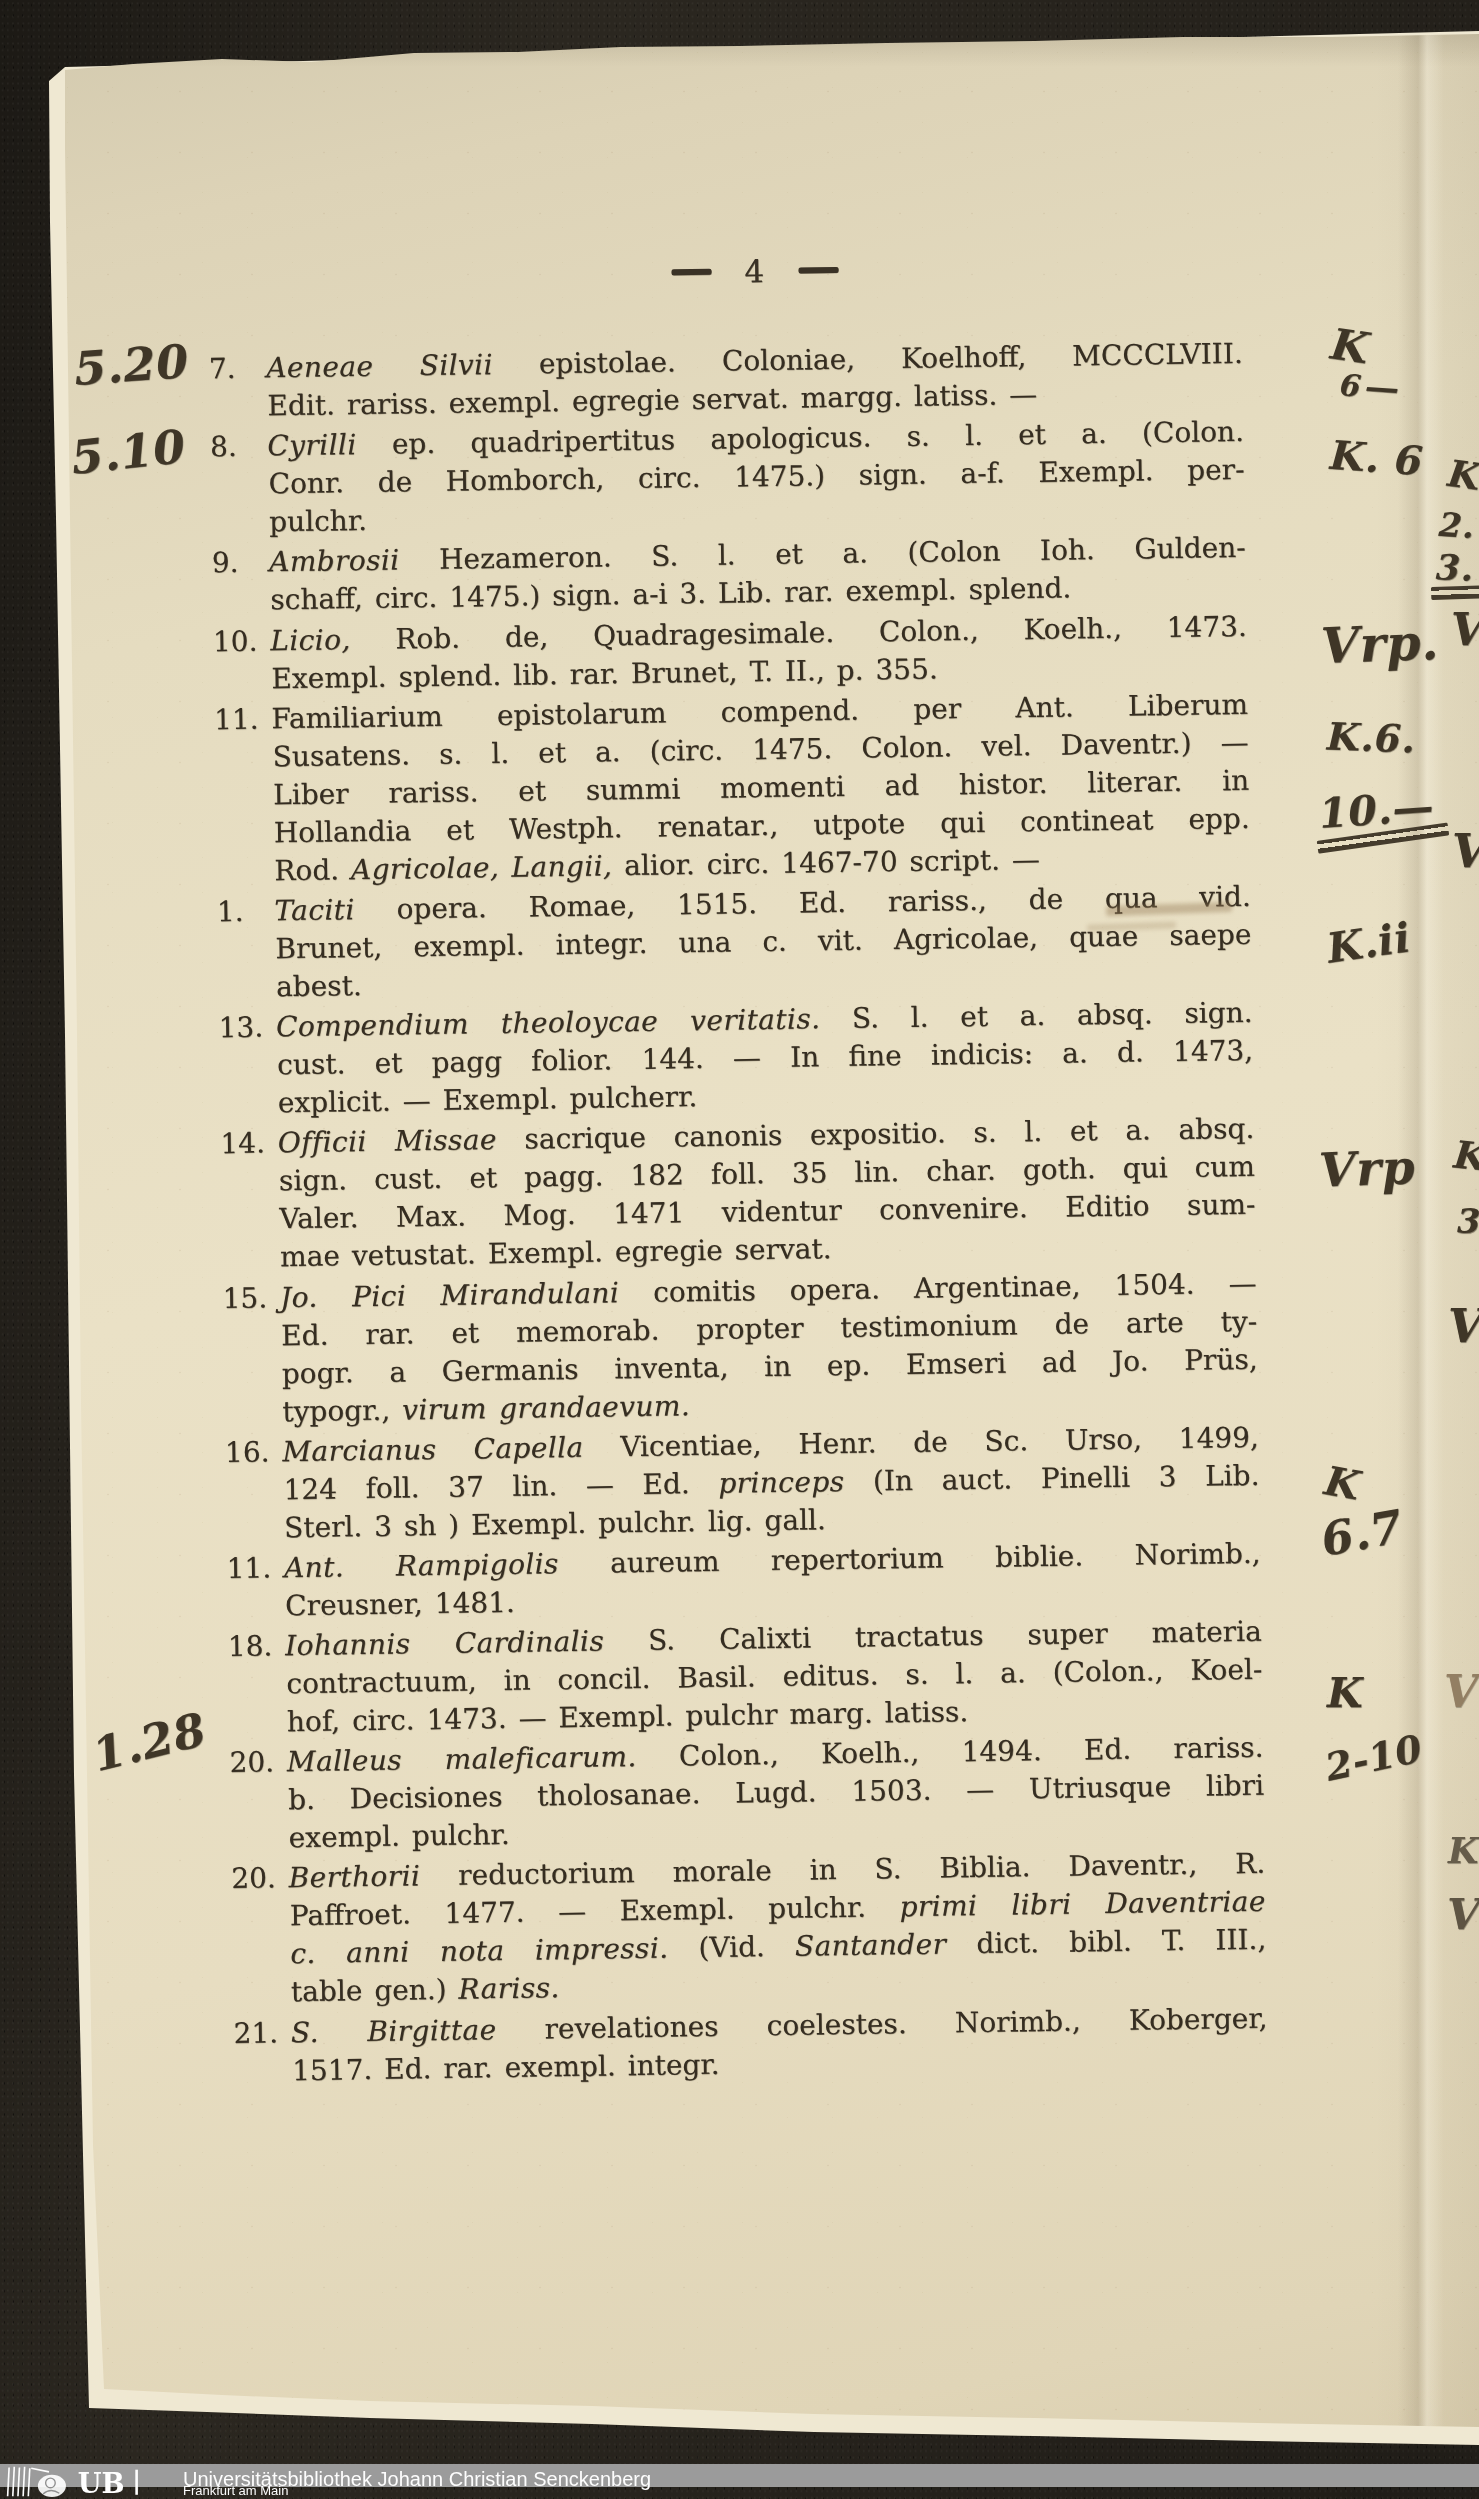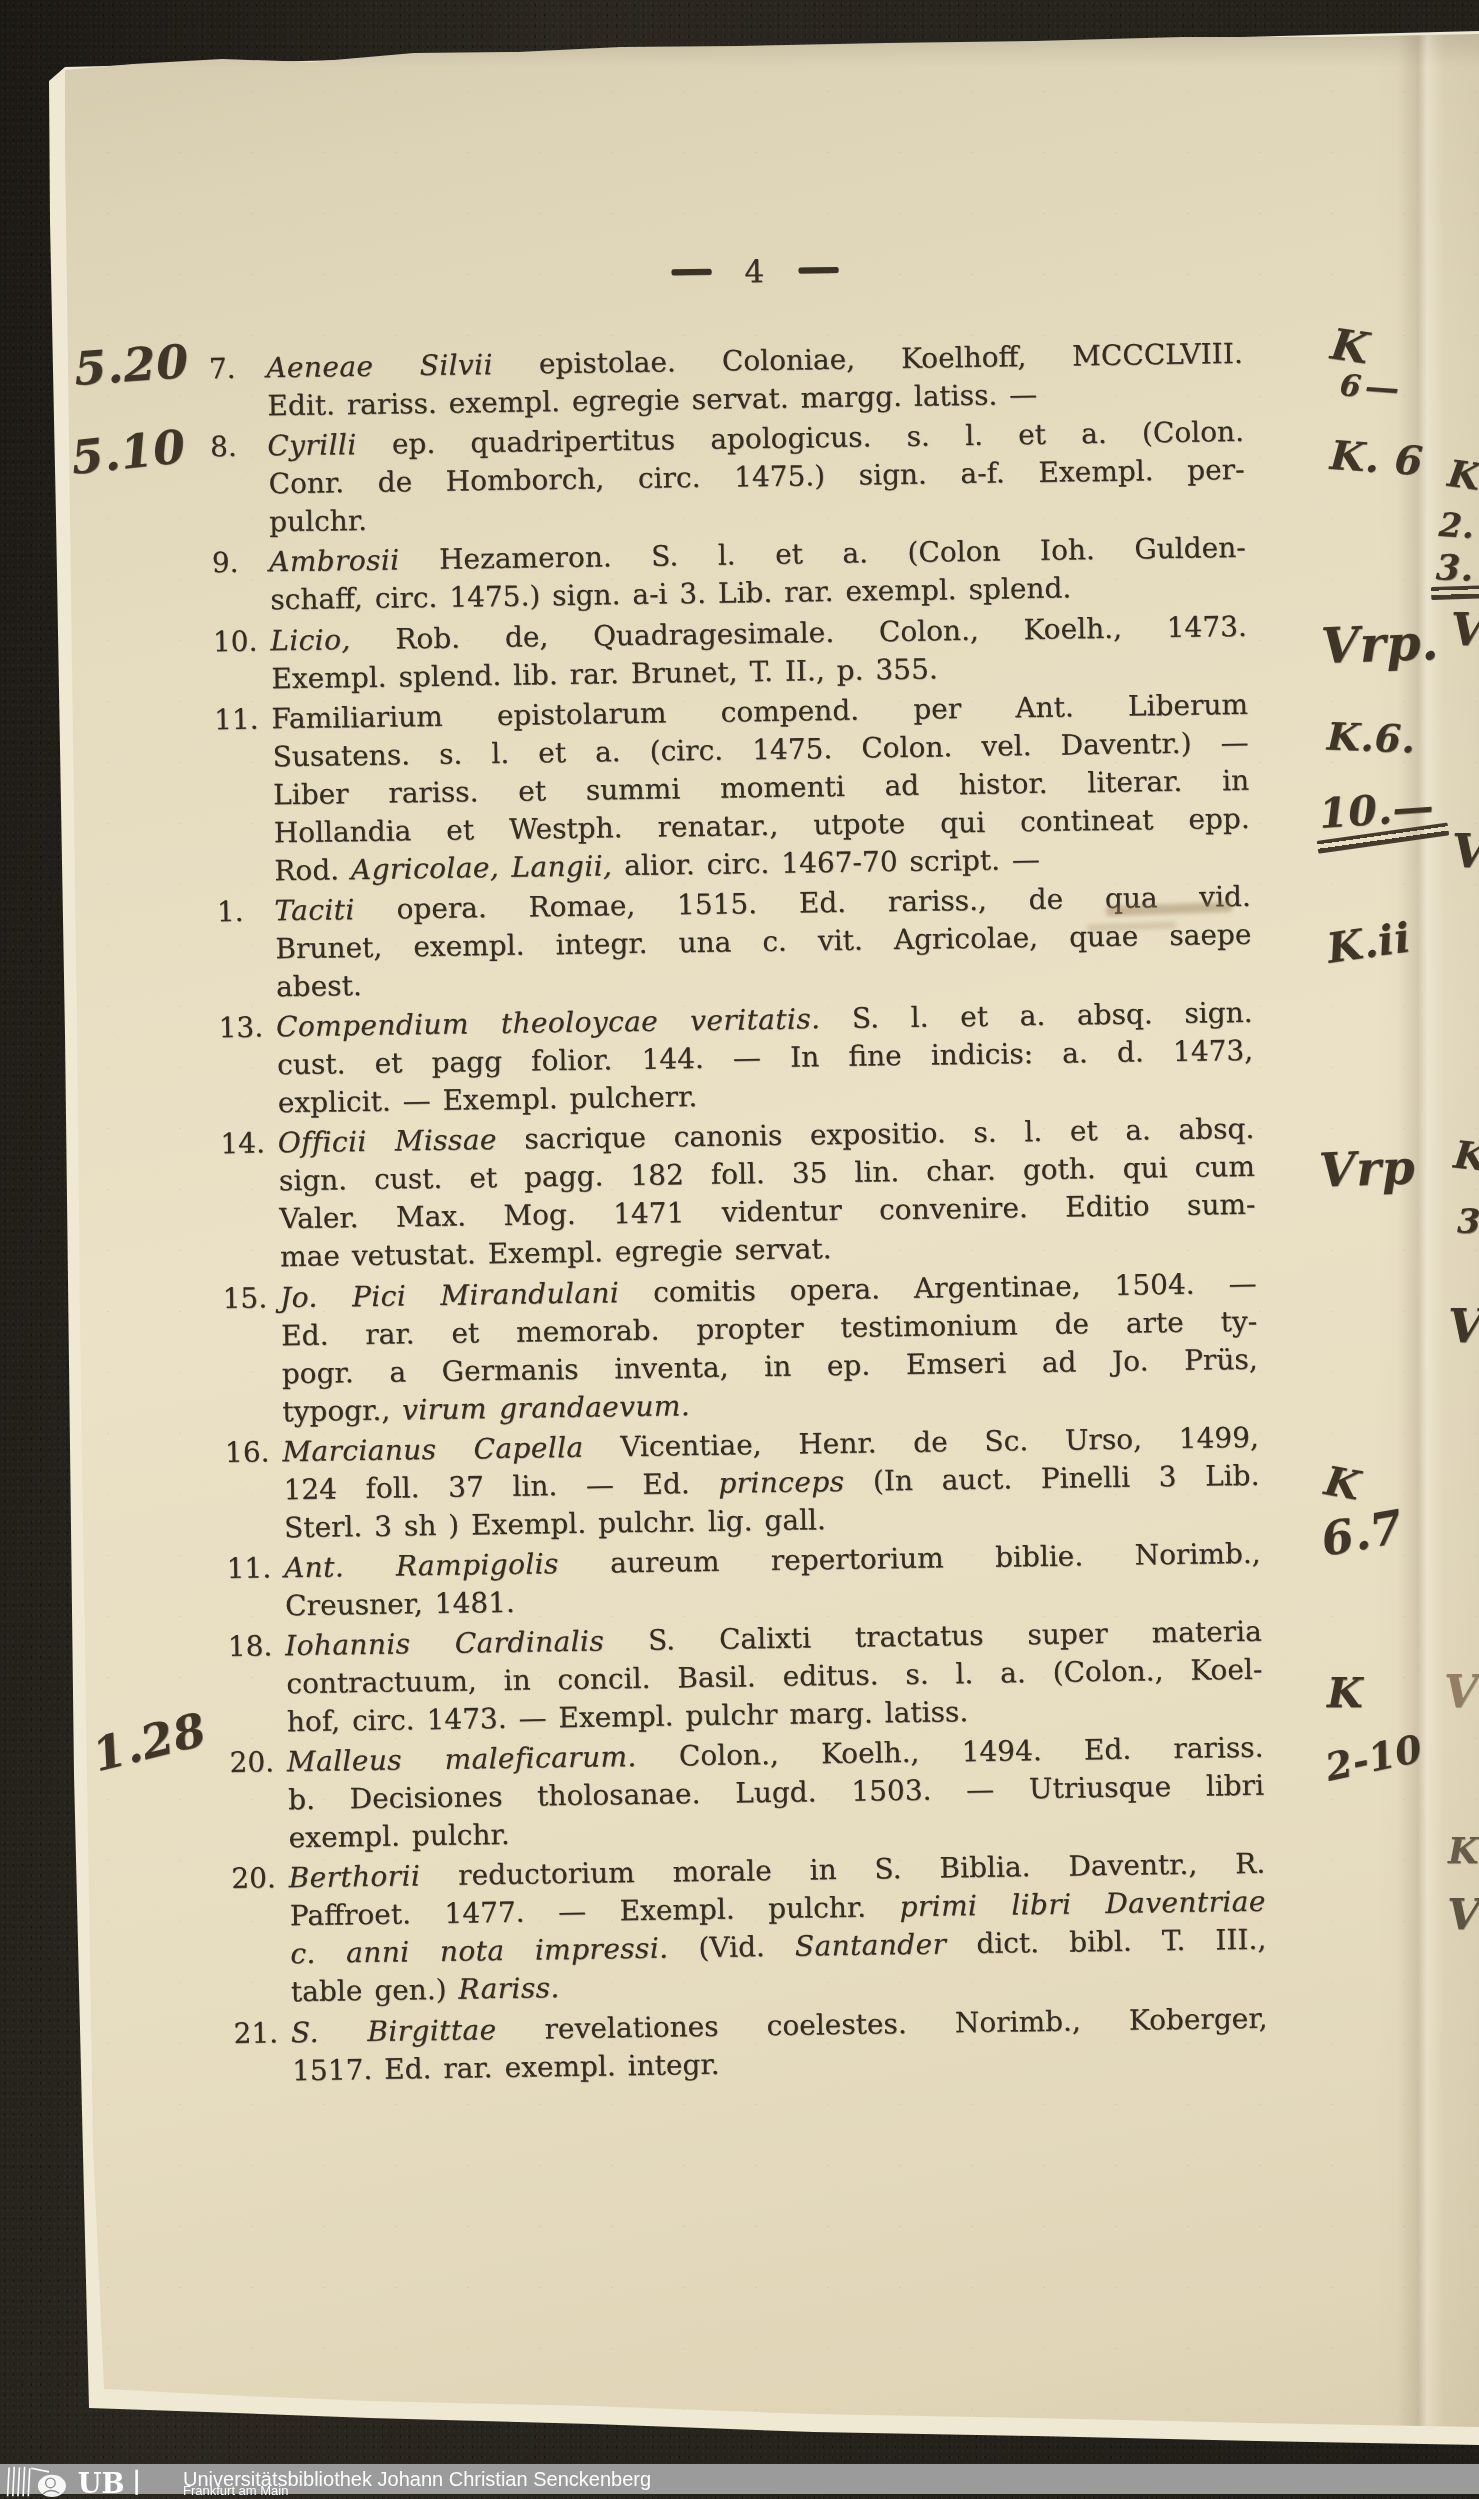--- a/index.html
+++ b/index.html
@@ -69,21 +69,21 @@
     text-shadow:0.6px 0.6px 0.7px rgba(40,32,20,.5);
   }
   .mnote.dbl::after{
     content:"";position:absolute;left:-4.4px;right:-12px;top:102%;height:12.6px;
     background:linear-gradient(to bottom,#453c2d 0 3.7px,transparent 3.7px 8.1px,#453c2d 8.1px 12px);
     transform:rotate(-4deg);border-radius:1.5px;
   }
   .stamp{position:absolute;z-index:4;background:rgba(150,125,85,.42);filter:blur(2.2px);transform:rotate(-2deg);border-radius:2.2px;}
   
   .footer{
-    position:absolute;left:0;right:0;top:2464px;height:30px;background:#9b9b9b;z-index:6;
+    position:absolute;left:0;right:0;top:2464px;height:23px;background:#9b9b9b;z-index:6;
     font-family:"Liberation Sans",sans-serif;color:#fdfdfd;
   }
   .footer-line1{position:absolute;left:183px;top:3.7px;font-size:20px;}
   .footer-line2{position:absolute;left:183px;top:19px;font-size:13px;}
   .footer-logo{position:absolute;left:6px;top:2.2px;}
 </style>
 </head>
 <body>
 
 <div class="underpage"></div>

